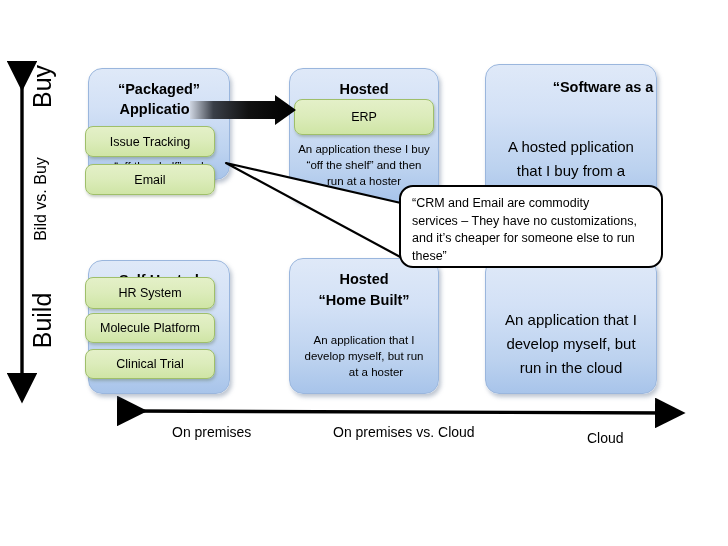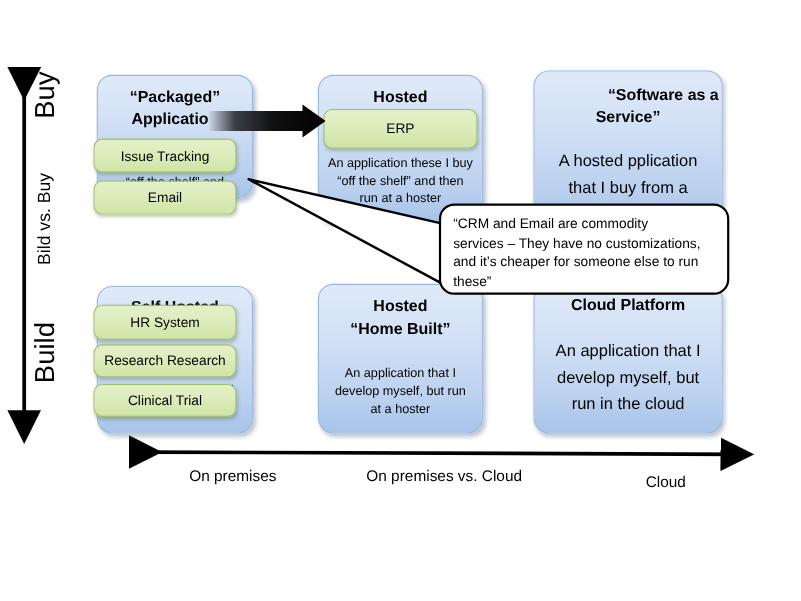--- a/index.html
+++ b/index.html
@@ -203,50 +203,48 @@
     <div class="card-desc" style="top:72px;">An application these I buy</div>
     <div class="card-desc" style="top:88px;">“off the shelf” and then</div>
     <div class="card-desc" style="top:104px;">run at a hoster</div>
   </div>
   <div class="pill" style="left:294px; top:99px; width:140px; height:36px;">
     <span>ERP</span>
   </div>
 
   <div class="card" style="left:485px; top:64px; width:172px; height:140px;">
     <div class="card-title" style="top:12px;padding-left:32px;">“Software as a</div>
-    <div class="card-title" style="top:32px;">Service”</div>
     <div class="card-desc big" style="top:70px;">A hosted pplication</div>
     <div class="card-desc big" style="top:94px;">that I buy from a</div>
     <div class="card-desc big" style="top:118px;">vendor</div>
   </div>
 
   <div class="card" style="left:88px; top:260px; width:142px; height:134px;">
     <div class="card-title" style="top:9px;">Self Hosted</div>
     <div class="card-desc" style="top:86px;">that I develop myself</div>
   </div>
   <div class="pill" style="left:85px; top:277px; width:130px; height:32px;">
     <span>HR System</span>
   </div>
   <div class="pill" style="left:85px; top:313px; width:130px; height:30px;">
-    <span>Research Research</span>
+    <span>Molecule Platform</span>
   </div>
   <div class="pill" style="left:85px; top:349px; width:130px; height:30px;">
     <span>Clinical Trial</span>
   </div>
 
   <div class="card" style="left:289px; top:258px; width:150px; height:136px;">
     <div class="card-title" style="top:10px;">Hosted</div>
     <div class="card-title" style="top:31px;">“Home Built”</div>
     <div class="card-desc" style="top:73px;">An application that I</div>
     <div class="card-desc" style="top:89px;">develop myself, but run</div>
-    <div class="card-desc" style="top:105px;">at a hoster</div>
+    <div class="card-desc" style="top:105px;margin-left:12px;">at a hoster</div>
   </div>
 
   <div class="card" style="left:485px; top:258px; width:172px; height:136px;">
-    <div class="card-title" style="top:9px;">Cloud Platform</div>
     <div class="card-desc big" style="top:49px;">An application that I</div>
     <div class="card-desc big" style="top:73px;">develop myself, but</div>
     <div class="card-desc big" style="top:97px;">run in the cloud</div>
   </div>
 
   <svg id="flow-arrow" viewBox="0 0 728 546">
     <defs>
       <linearGradient id="agrad" x1="0" y1="0" x2="1" y2="0">
         <stop offset="0%" stop-color="#cfd6e2"></stop>
         <stop offset="22%" stop-color="#3a3f48"></stop>

